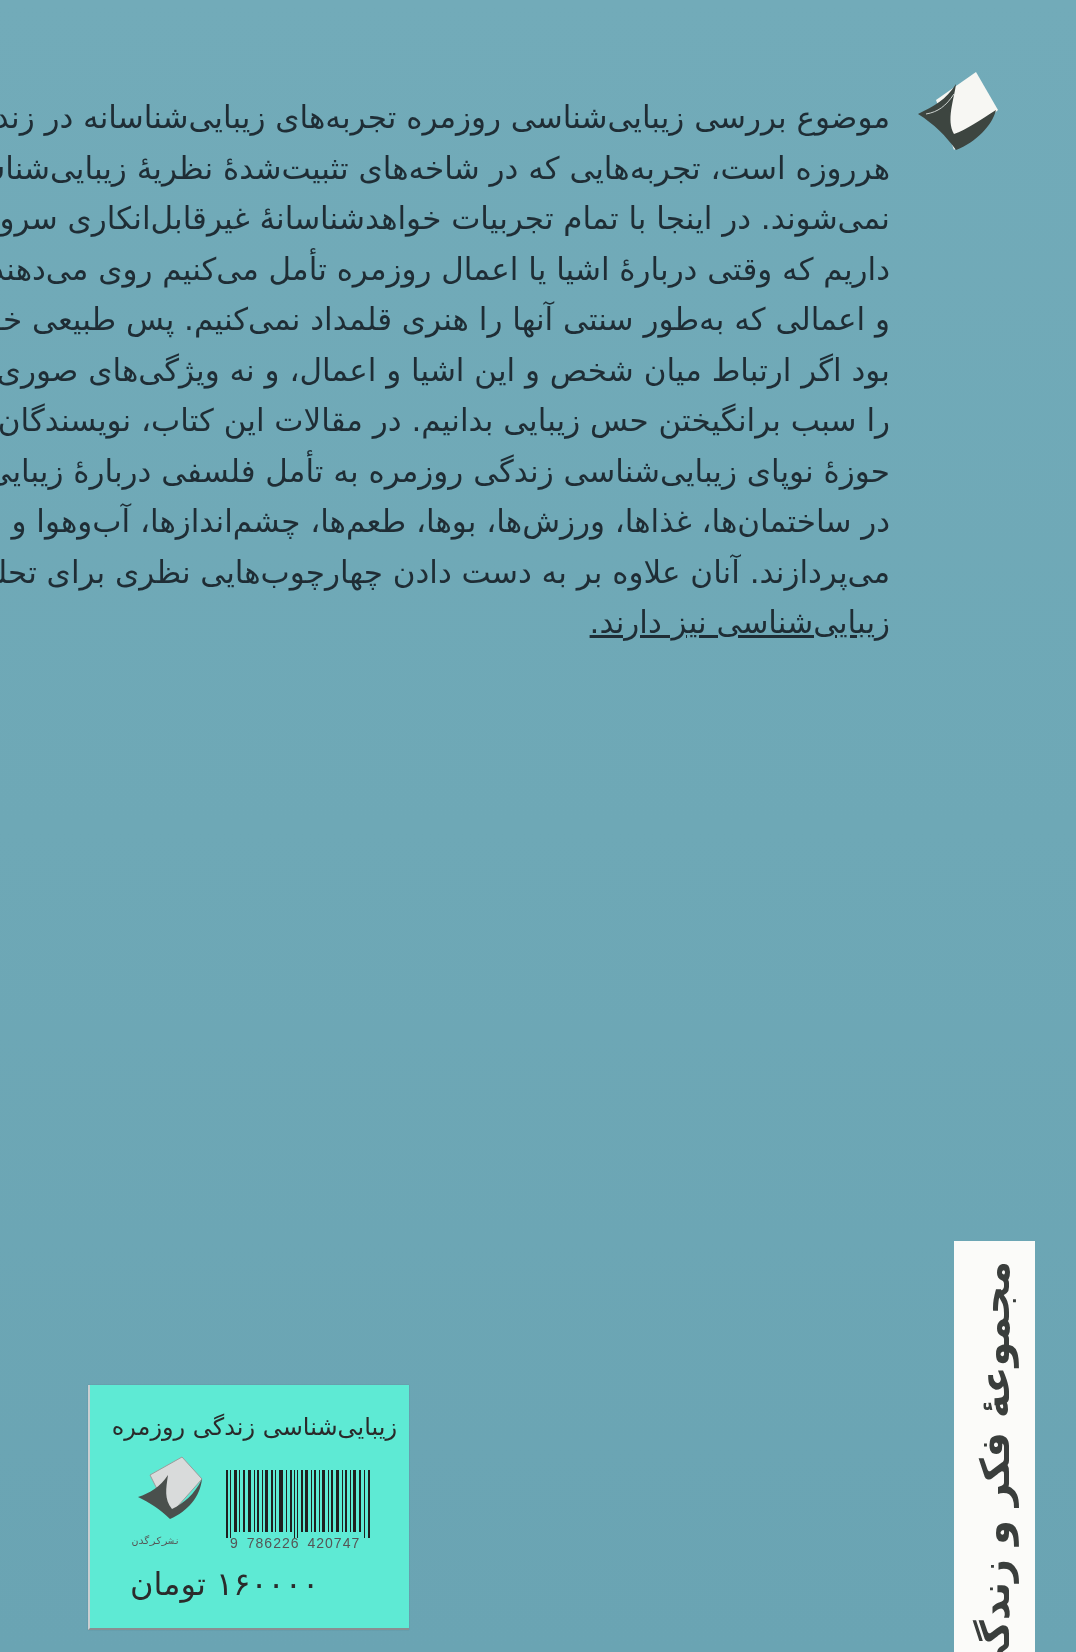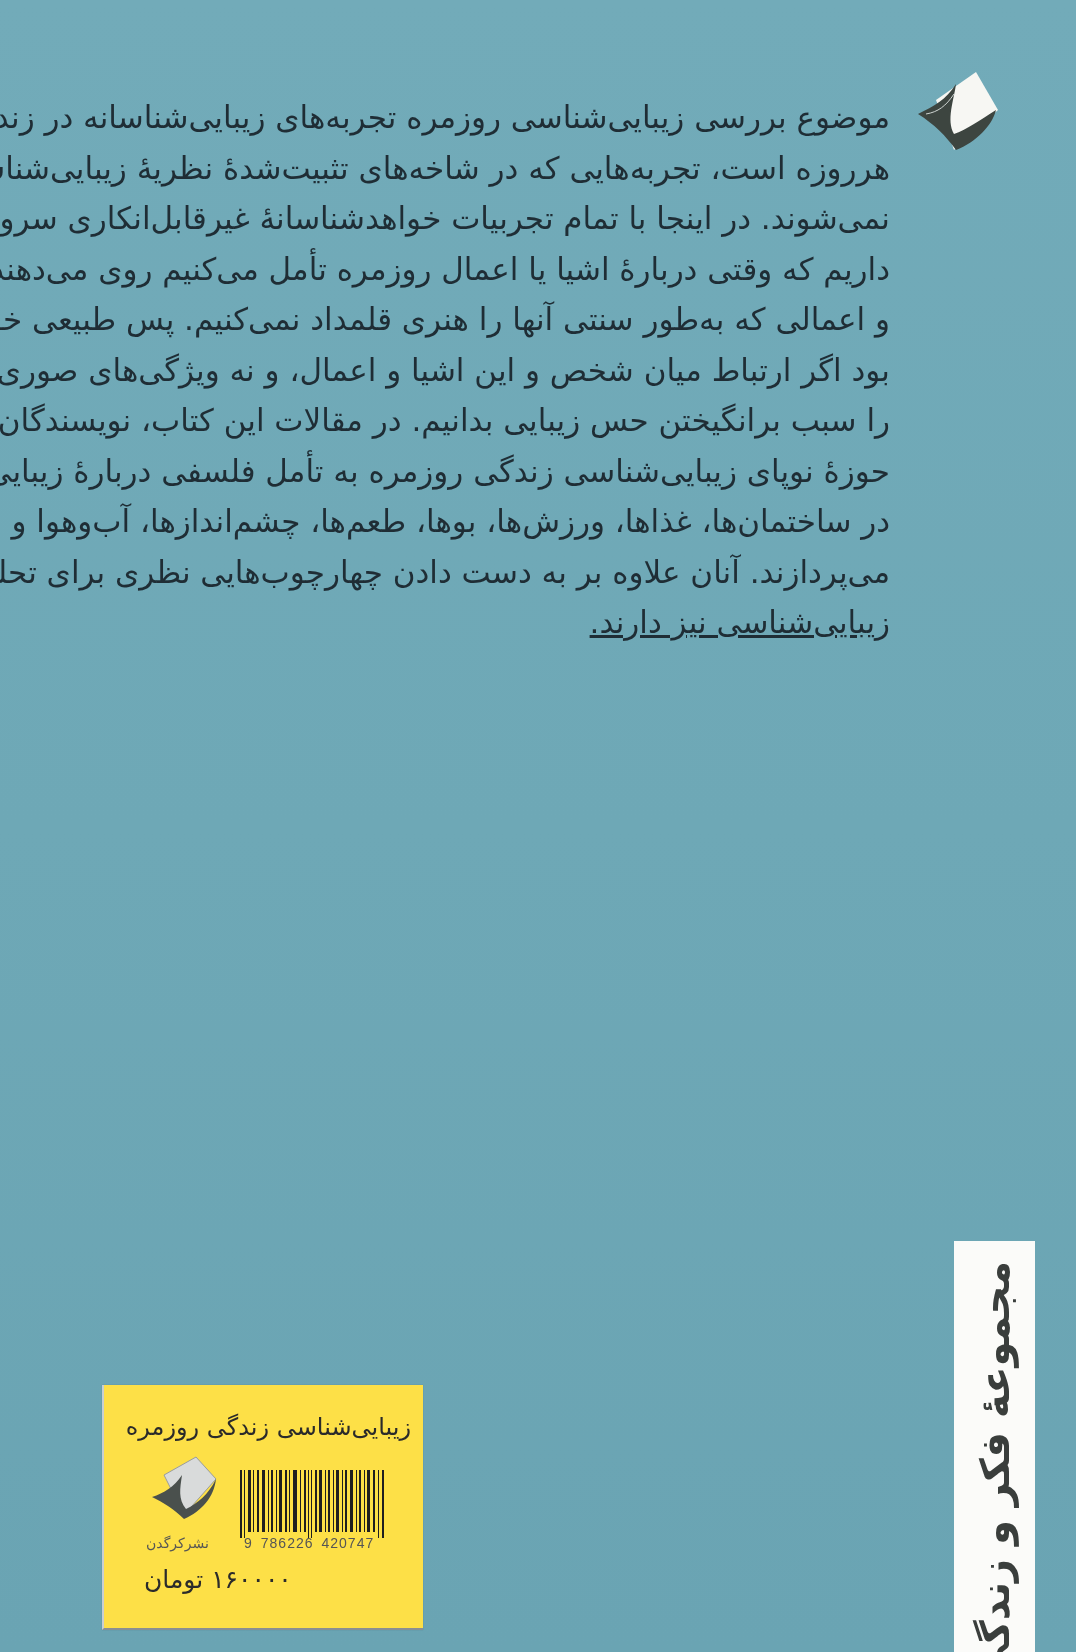--- a/index.html
+++ b/index.html
@@ -34,47 +34,47 @@
     transform-origin: 0 0;
     transform: translate(0px, 411px) rotate(-90deg);
     display: flex; align-items: center; justify-content: flex-start;
     direction: rtl;
     padding-right: 20px; box-sizing: border-box;
     font-family: "DejaVu Sans", sans-serif;
     font-weight: bold; font-size: 40px; color: #3a3e3c;
     white-space: nowrap;
   }
   .label-box {
-    position: absolute; left: 102px; top: 1385px; width: 319px; height: 243px;
-    background: #fde047;
+    position: absolute; left: 88px; top: 1385px; width: 319px; height: 243px;
+    background: #5eead4;
     border-left: 2px solid #c9cfd2;
     border-bottom: 2px solid #8a8f92;
     box-shadow: 0 0 1px rgba(0,0,0,0.2);
   }
   .label-title {
     position: absolute; right: 12px; top: 28px;
     direction: rtl; font-size: 24px; color: #2a2a2a;
     font-family: "DejaVu Sans", sans-serif; white-space: nowrap;
   }
   .label-logo { position: absolute; left: 40px; top: 68px; width: 90px; height: 70px; }
   .barcode {
     position: absolute; left: 134px; top: 85px; width: 150px; height: 68px;
   }
   .barcode-digits {
     position: absolute; left: 120px; top: 150px; font-size: 14px; color: #555;
     font-family: "Liberation Sans", sans-serif; letter-spacing: 1px; white-space: nowrap; margin-left: 20px;
   }
   .barcode-digits span { margin-right: 8px; }
   .publisher-name {
-    position: absolute; left: 42px; top: 150px; font-size: 14px; color: #555;
-    direction: rtl; white-space: nowrap; font-family: Liberation Sans, sans-serif; text-align: right;
+    position: absolute; left: 42px; top: 150px; font-size: 10px; color: #555;
+    direction: rtl; white-space: nowrap; font-family: Liberation Mono, monospace; text-align: right;
   }
   .price {
     position: absolute; left: 40px; top: 180px; direction: rtl;
-    font-size: 25px; color: #2b2b2b; white-space: nowrap;
+    font-size: 32px; color: #2b2b2b; white-space: nowrap;
     font-family: "DejaVu Sans", sans-serif;
   }
 </style>
 </head>
 <body>
 
 <div class="cover"></div>
 
 <svg class="logo" viewBox="0 0 82 84">
   <polygon points="20,30 60,2 82,40 38,80" fill="#f7f7f3"></polygon>

